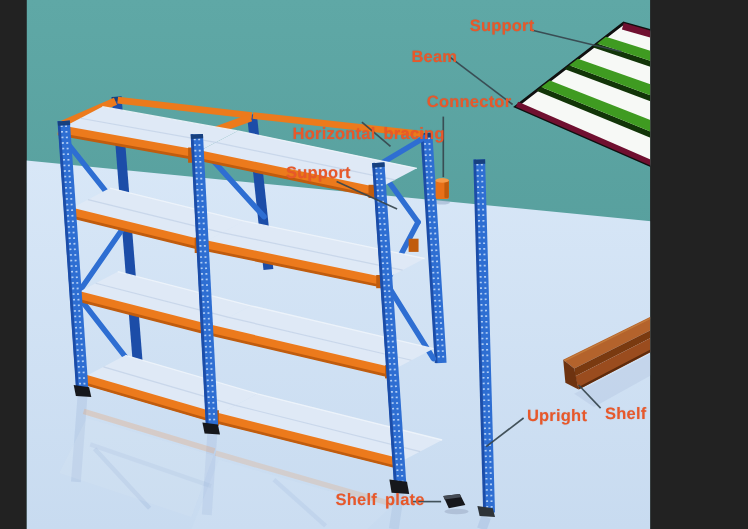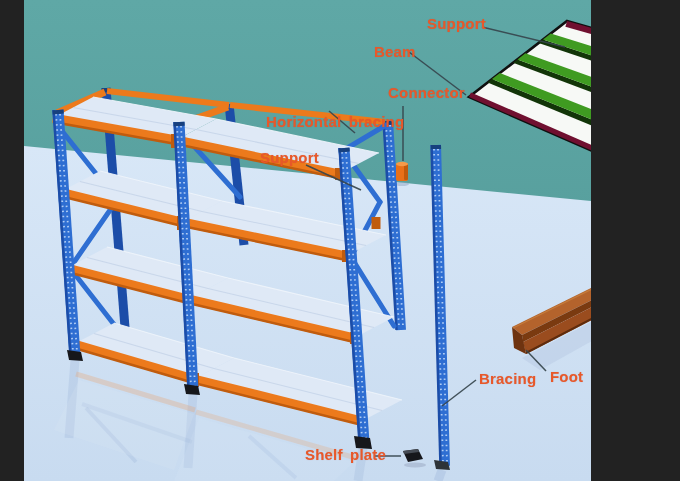--- a/index.html
+++ b/index.html
@@ -257,16 +257,16 @@
     <line class="s-lead" x1="522" y1="371" x2="502" y2="350"></line>
     <line class="s-lead" x1="350" y1="456" x2="377" y2="456"></line>
   </g>
 </svg>
 
 <div class="callout" style="left:403px;top:15px">Support</div>
 <div class="callout" style="left:350px;top:43px">Beam</div>
 <div class="callout" style="left:364px;top:84px">Connector</div>
 <div class="callout" style="left:242px;top:113px">Horizontal bracing</div>
 <div class="callout" style="left:236px;top:149px">Support</div>
-<div class="callout" style="left:455px;top:370px">Bracing</div>
-<div class="callout" style="left:526px;top:368px">Foot</div>
+<div class="callout" style="left:455px;top:370px">Upright</div>
+<div class="callout" style="left:526px;top:368px">Shelf</div>
 <div class="callout" style="left:281px;top:446px">Shelf plate</div>
 </div>
 
 </body></html>

